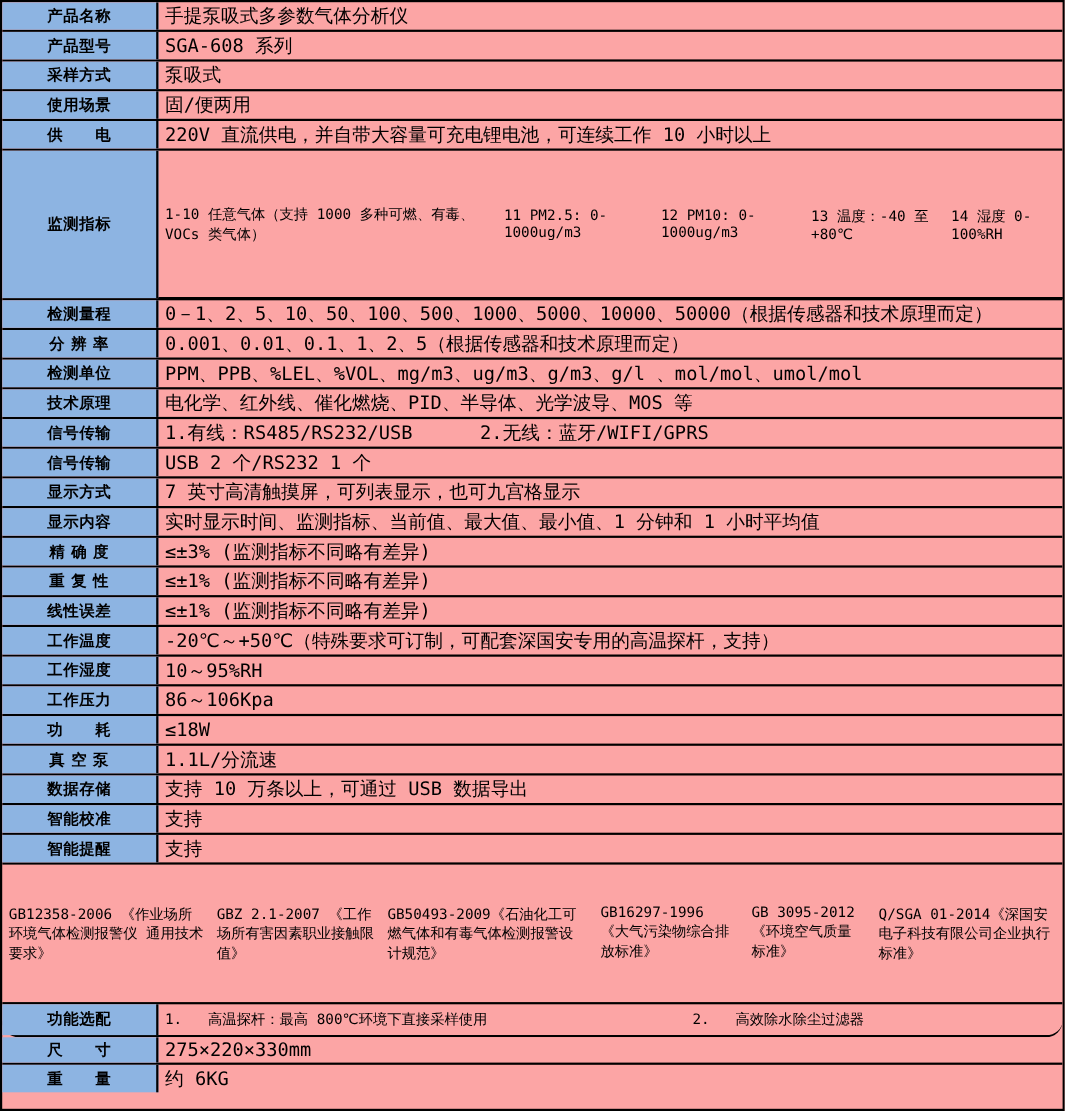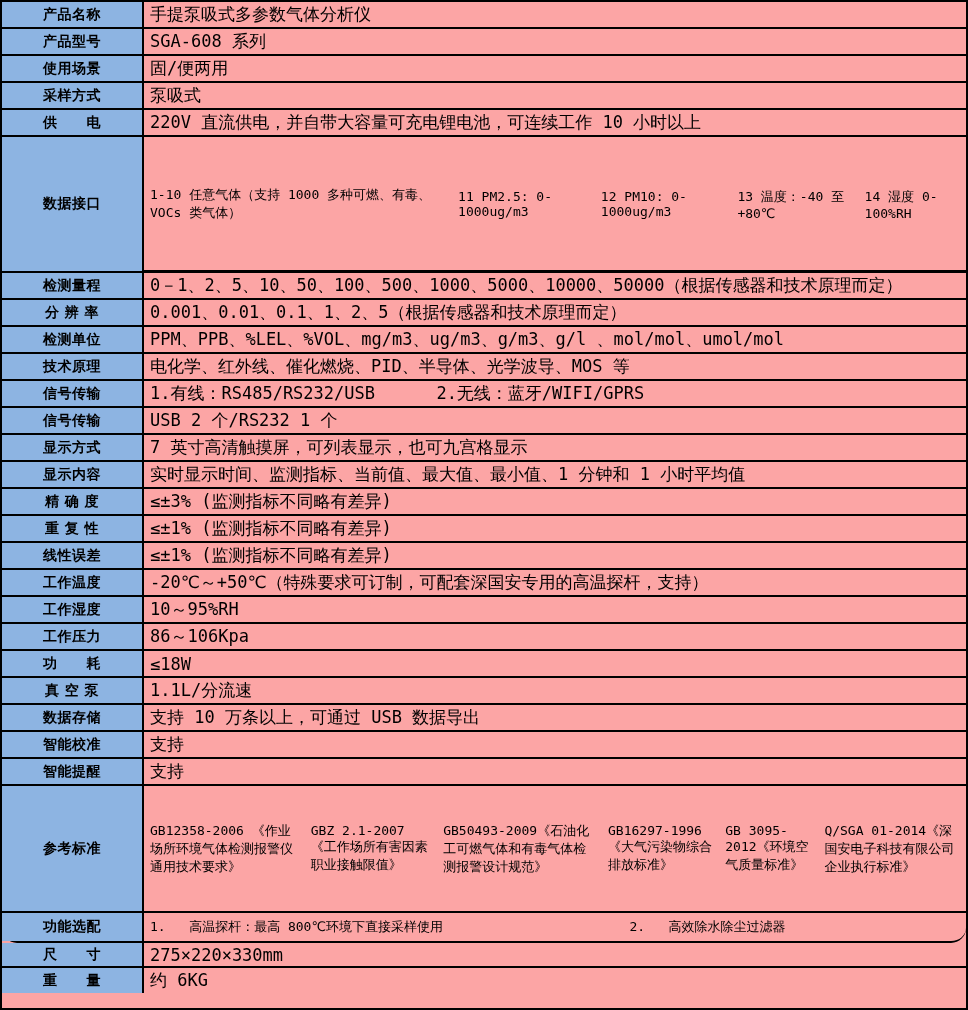--- a/index.html
+++ b/index.html
@@ -75,36 +75,36 @@
     <div class="label">产品名称</div>
     <div class="value">手提泵吸式多参数气体分析仪</div>
   </div>
 
   <div class="row h1">
     <div class="label">产品型号</div>
     <div class="value">SGA-608 系列</div>
   </div>
 
   <div class="row h1">
+    <div class="label">采样方式</div>
+    <div class="value">泵吸式</div>
+  </div>
+
+  <div class="row h1">
     <div class="label">使用场景</div>
     <div class="value">固/便两用</div>
   </div>
 
   <div class="row h1">
-    <div class="label">采样方式</div>
-    <div class="value">泵吸式</div>
-  </div>
-
-  <div class="row h1">
     <div class="label">供　　电</div>
     <div class="value">220V 直流供电，并自带大容量可充电锂电池，可连续工作 10 小时以上</div>
   </div>
 
   <div class="row block-mon">
-    <div class="label">数据接口</div>
+    <div class="label">监测指标</div>
     <div class="subcol">
       <div class="subrow">1-10 任意气体（支持 1000 多种可燃、有毒、VOCs 类气体）</div>
       <div class="subrow">11 PM2.5: 0-1000ug/m3</div>
       <div class="subrow">12 PM10: 0-1000ug/m3</div>
       <div class="subrow">13 温度：-40 至+80℃</div>
       <div class="subrow">14 湿度 0-100%RH</div>
     </div>
   </div>
 
   <div class="row h1">
@@ -196,21 +196,20 @@
     <div class="label">智能校准</div>
     <div class="value">支持</div>
   </div>
 
   <div class="row h1">
     <div class="label">智能提醒</div>
     <div class="value">支持</div>
   </div>
 
   <div class="row block-std">
-    <div class="label">参考标准</div>
     <div class="lines">
       <div class="line">GB12358-2006 《作业场所环境气体检测报警仪 通用技术要求》</div>
       <div class="line">GBZ 2.1-2007 《工作场所有害因素职业接触限值》</div>
       <div class="line">GB50493-2009《石油化工可燃气体和有毒气体检测报警设计规范》</div>
       <div class="line">GB16297-1996 《大气污染物综合排放标准》</div>
       <div class="line">GB 3095-2012《环境空气质量标准》</div>
       <div class="line">Q/SGA 01-2014《深国安电子科技有限公司企业执行标准》</div>
     </div>
   </div>
 

